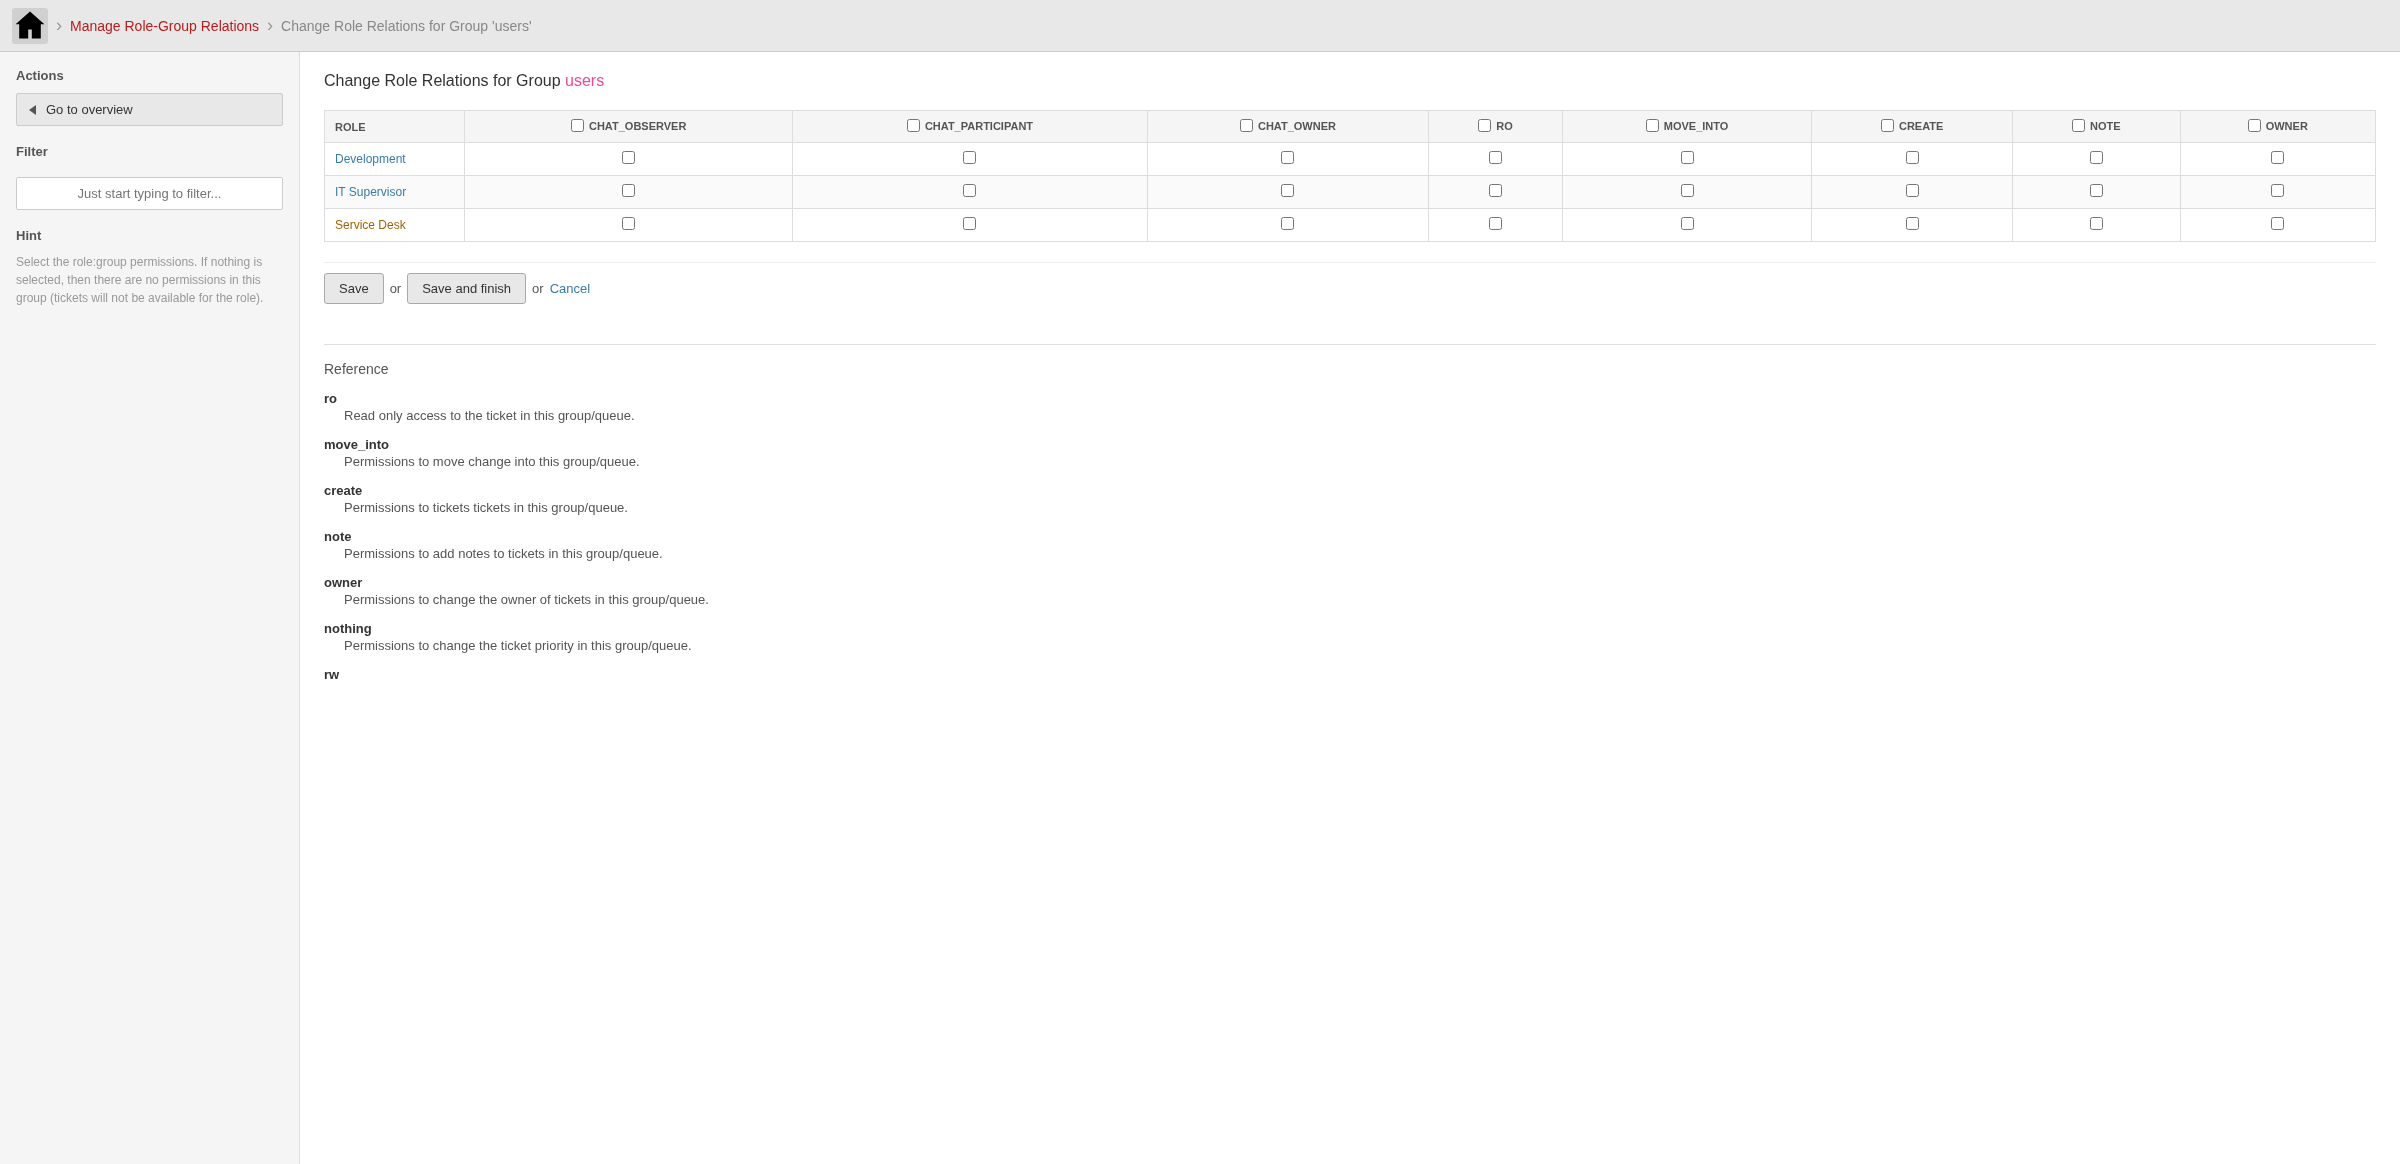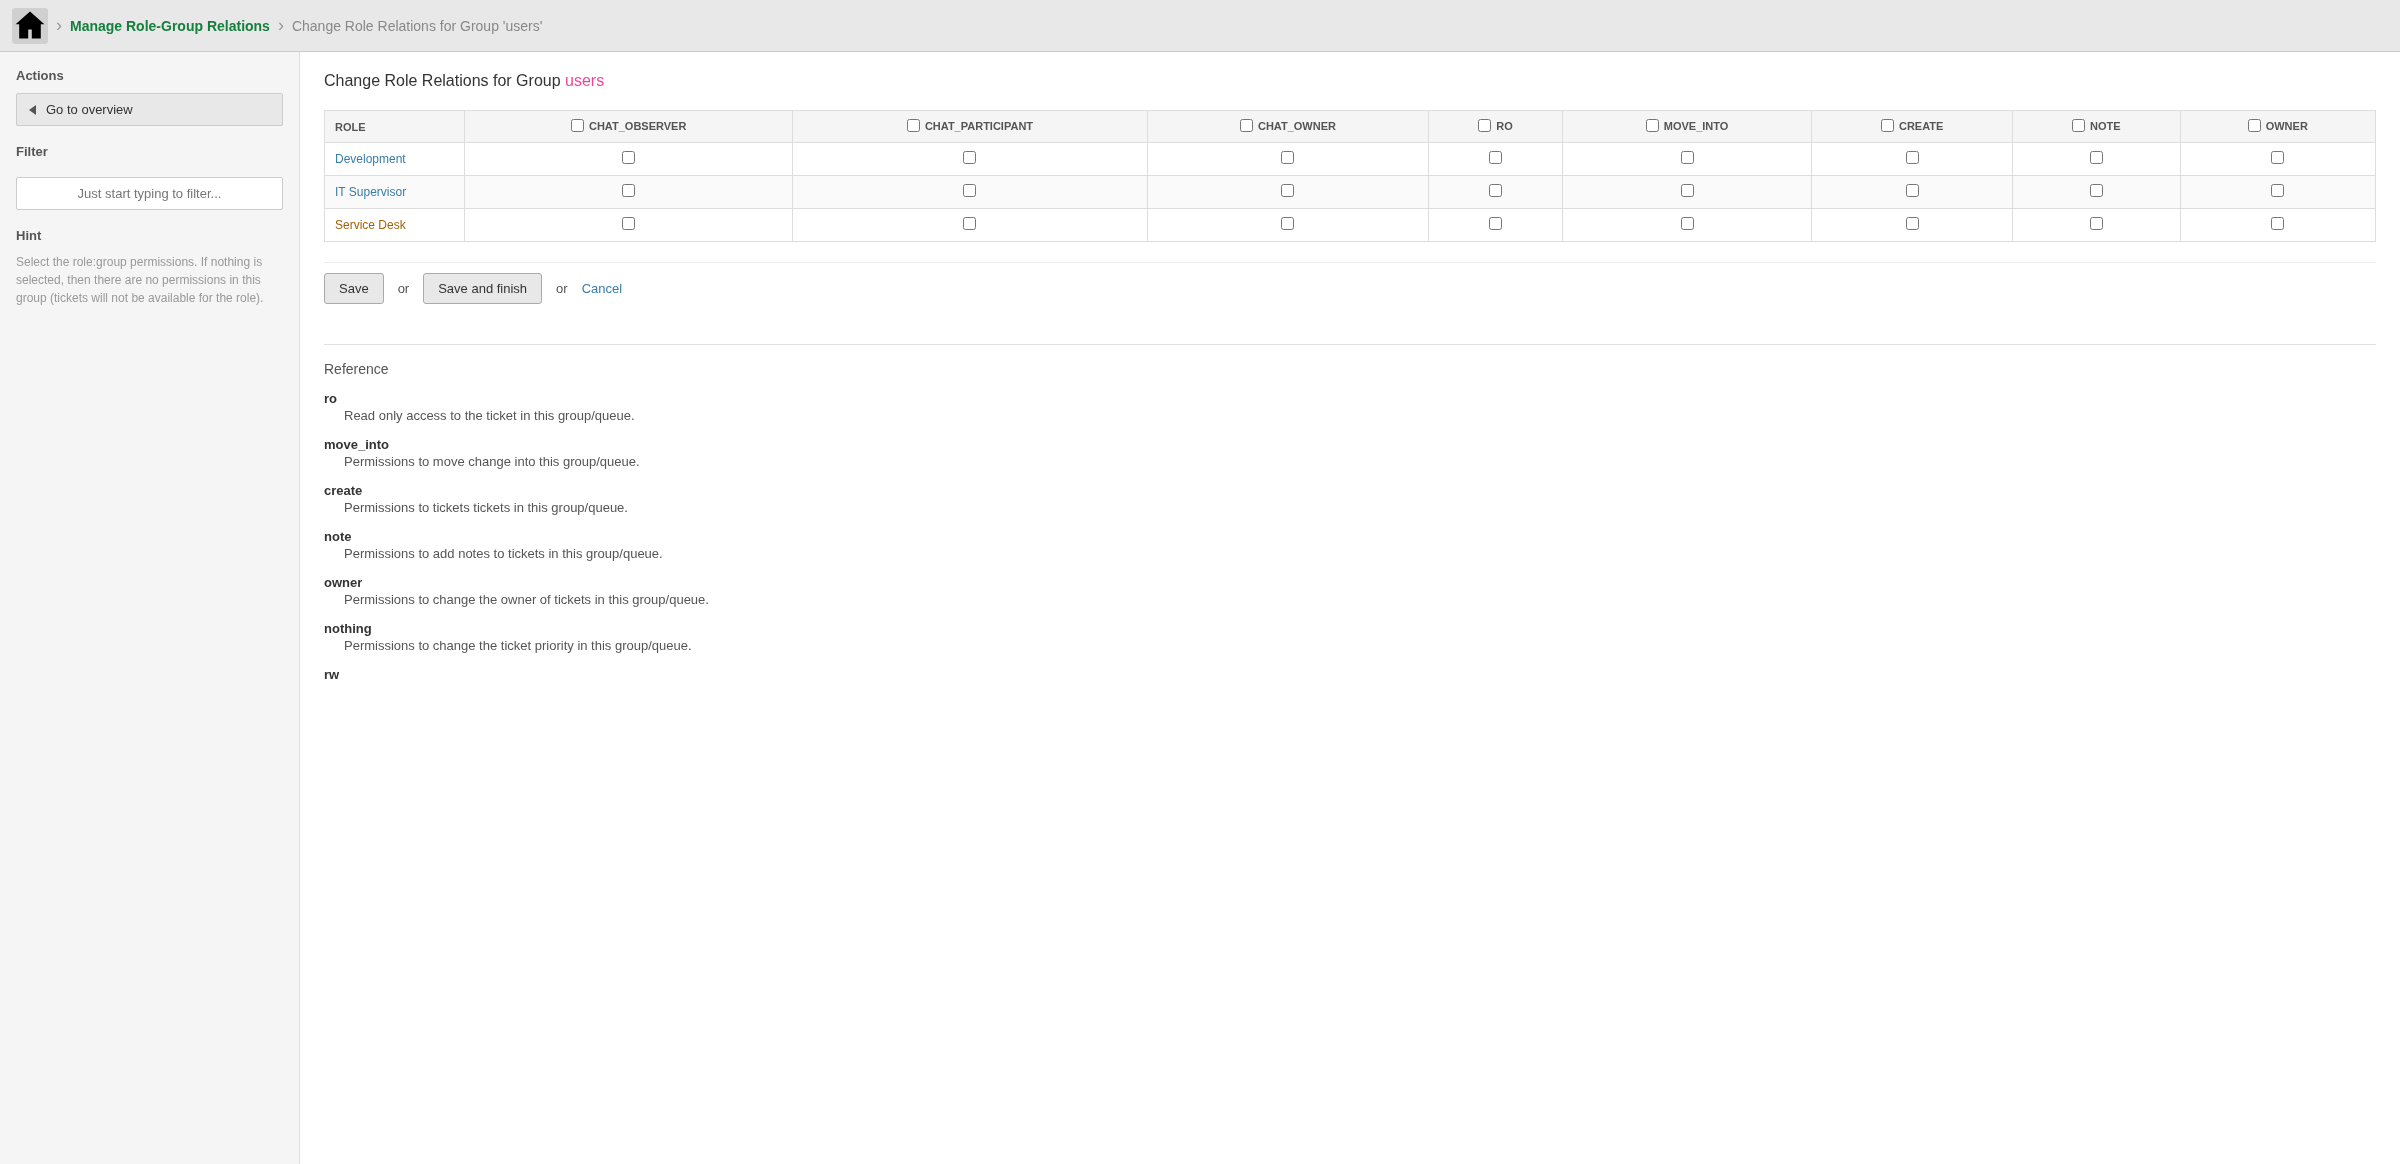--- a/index.html
+++ b/index.html
@@ -18,21 +18,21 @@
       display: flex; align-items: center; justify-content: center;
       width: 36px; height: 36px;
       background: #d0d0d0;
       border-radius: 3px;
       cursor: pointer;
     }
     .breadcrumb-arrow {
       font-size: 18px; color: #999; margin: 0 8px;
     }
     .breadcrumb-item {
-      font-size: 14px; font-weight: bold; color: #15803d;
+      font-size: 14px; font-weight: normal; color: #b91c1c;
     }
     .breadcrumb-item.secondary {
       font-weight: normal; color: #888;
     }
 
     
     .main-layout {
       display: flex;
       min-height: calc(100vh - 52px);
     }
@@ -140,21 +140,21 @@
     }
 
     
     input[type="checkbox"] {
       width: 13px; height: 13px;
       cursor: pointer;
     }
 
     
     .action-buttons {
-      display: flex; align-items: center; gap: 14px;
+      display: flex; align-items: center; gap: 6px;
       margin-bottom: 30px;
       padding: 10px 0;
       border-top: 1px solid #eee;
     }
     .btn-save, .btn-save-finish {
       padding: 7px 14px;
       border: 1px solid #aaa;
       background: #e8e8e8;
       font-size: 13px; color: #333;
       cursor: pointer;

